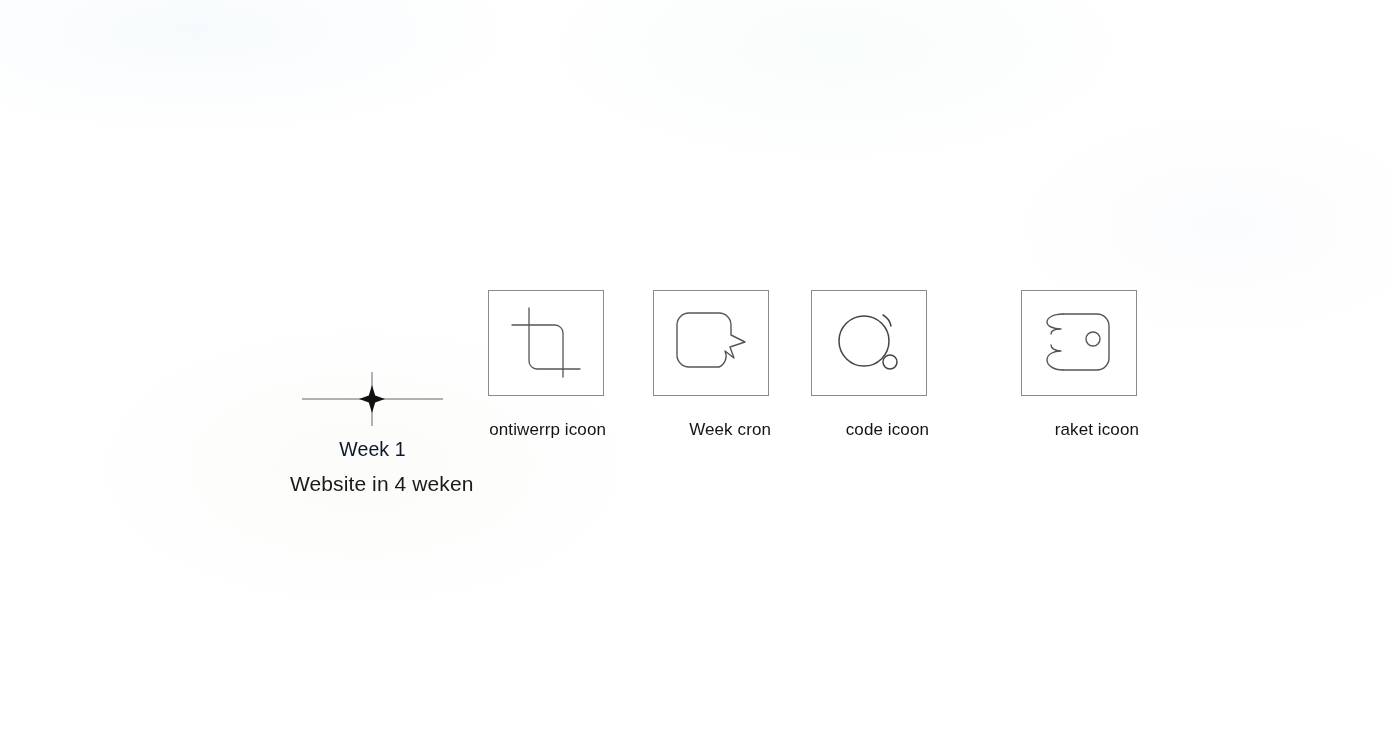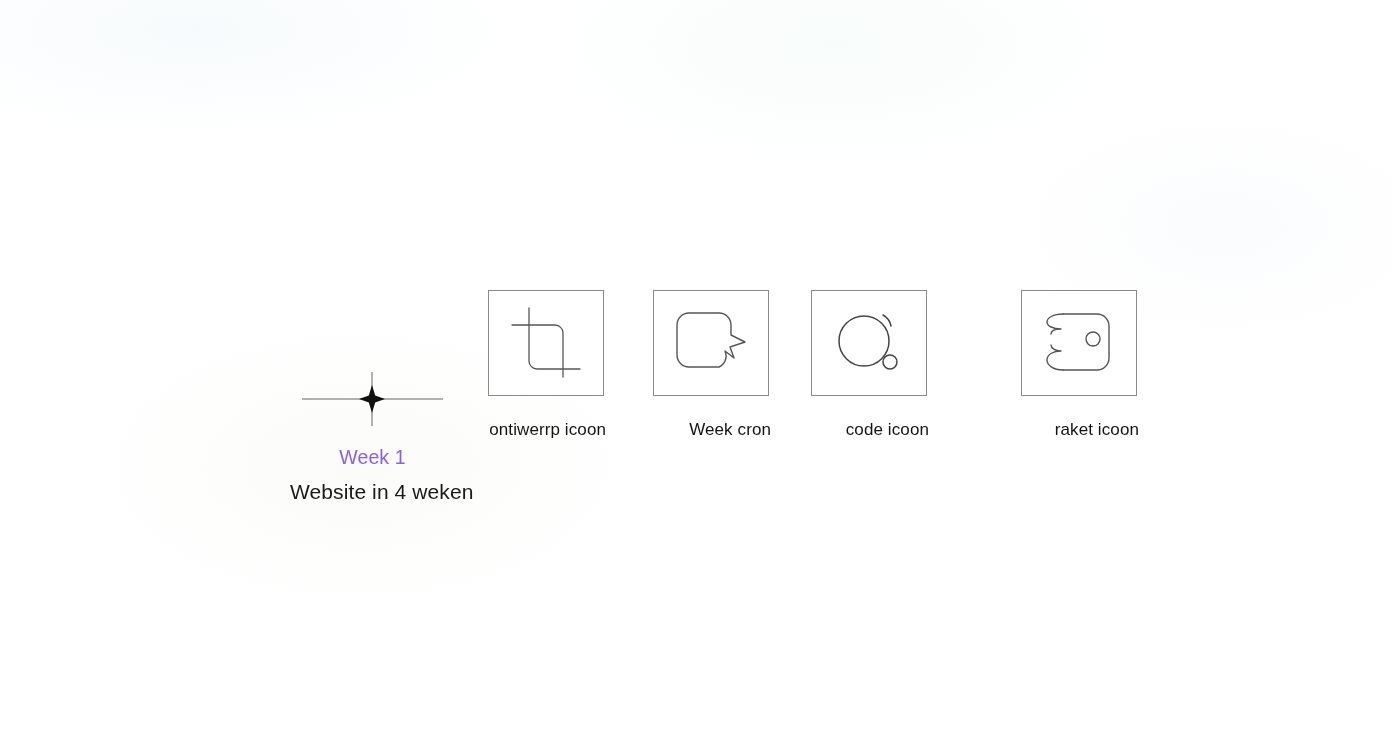--- a/index.html
+++ b/index.html
@@ -47,23 +47,23 @@
   .milestone-marker {
     position: relative;
     width: 165px;
     height: 58px;
   }
   .milestone-marker svg {
     display: block;
   }
   .milestone-title {
     font-size: 19.5px;
-    color: #8b5cf6;
+    color: #0f172a;
     letter-spacing: 0.1px;
-    margin-top: 18px;
+    margin-top: 10px;
     line-height: 1.2;
     white-space: nowrap;
   }
   .milestone-sub {
     font-size: 21px;
     color: #1a1a1a;
     letter-spacing: 0.1px;
     margin-top: 10px;
     line-height: 1.2;
     white-space: nowrap;

